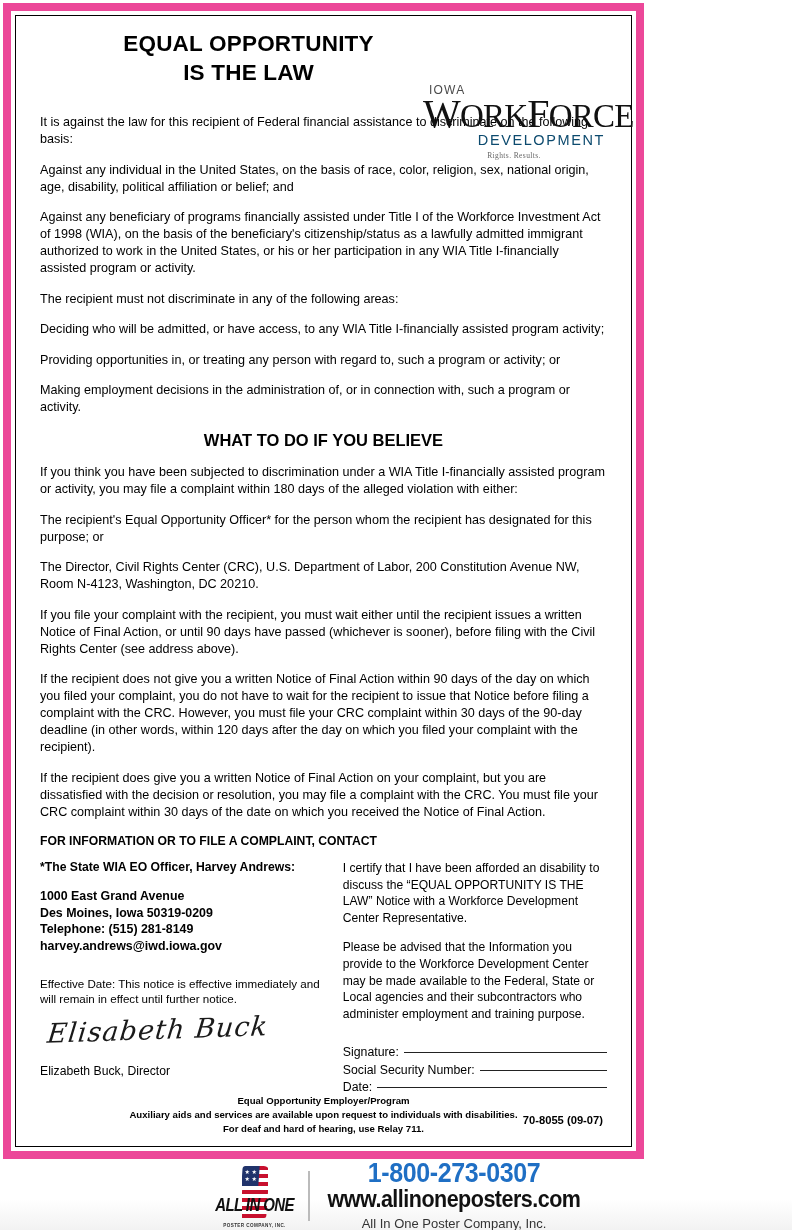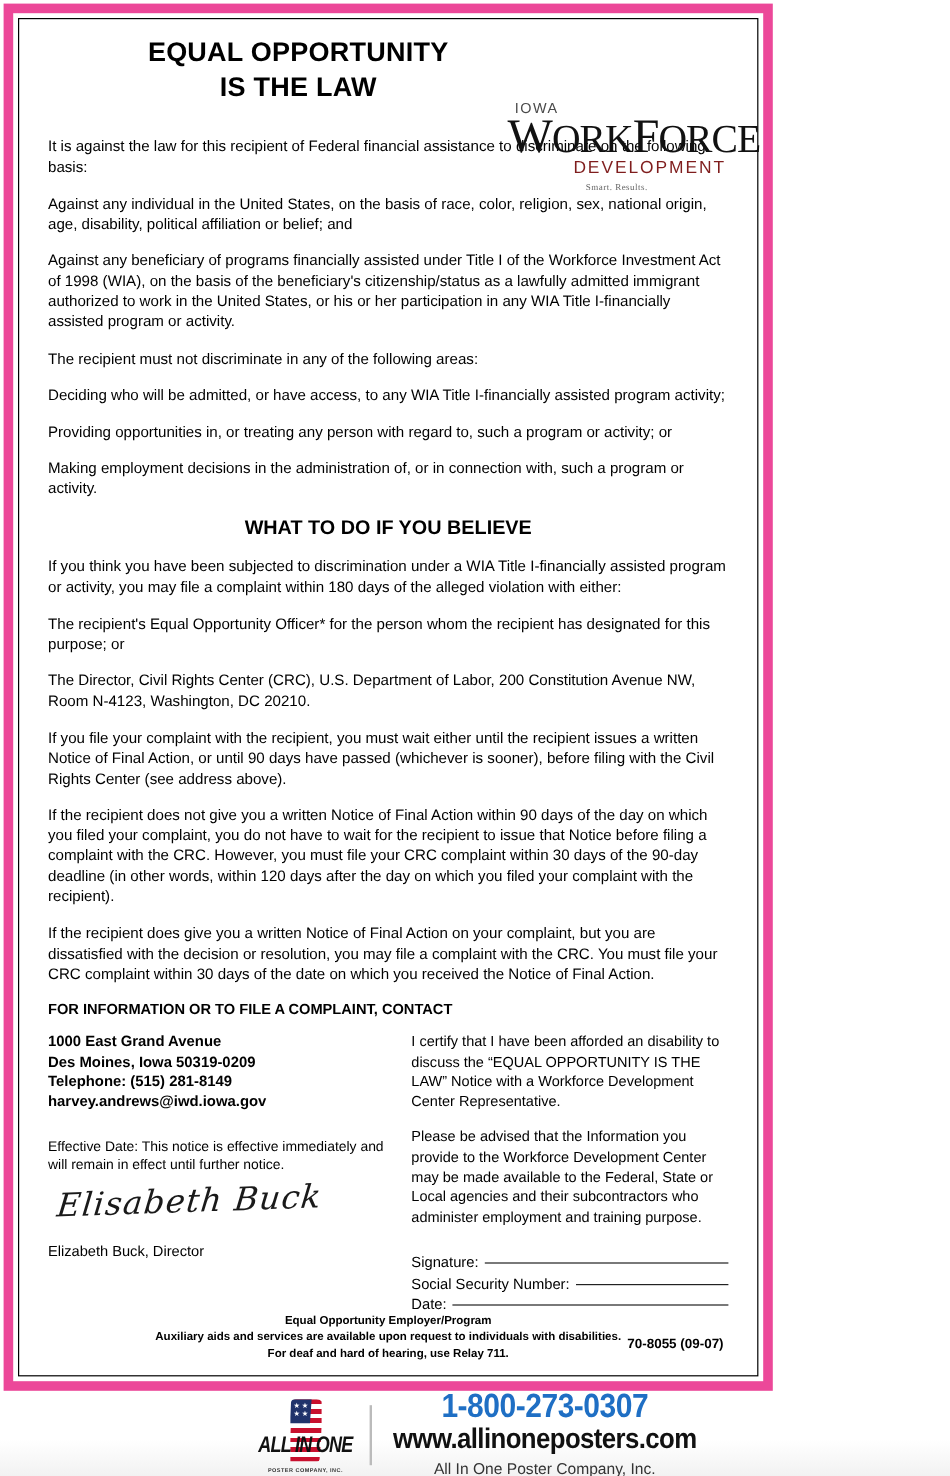--- a/index.html
+++ b/index.html
@@ -66,21 +66,21 @@
     letter-spacing: -0.8px;
     color: #111;
     margin-top: -2px;
     white-space: nowrap;
   }
   .logo-main .big { font-size: 40px; }
   .logo-dev {
     font-family: "Liberation Sans", sans-serif;
     font-size: 14.5px;
     letter-spacing: 1.6px;
-    color: #7f1d1d;
+    color: #0c4a6e;
     text-align: right;
     margin-top: -1px;
   }
   .logo-tag {
     font-family: "Liberation Serif", serif;
     font-size: 7.5px;
     letter-spacing: 0.4px;
     color: #666;
     margin-top: 4px;
   }
@@ -296,21 +296,21 @@
 
       <div class="header">
         <div class="title-block">
           <div class="title-line">EQUAL OPPORTUNITY</div>
           <div class="title-line">IS THE LAW</div>
         </div>
         <div class="logo">
           <div class="logo-iowa">IOWA</div>
           <div class="logo-main"><span class="big">W</span><span>ORK</span><span class="big">F</span><span>ORCE</span></div>
           <div class="logo-dev">DEVELOPMENT</div>
-          <div class="logo-tag">Smart. Results.</div>
+          <div class="logo-tag">Rights. Results.</div>
         </div>
       </div>
 
       <p class="body">It is against the law for this recipient of Federal financial assistance to discriminate on the following basis:</p>
       <p class="body">Against any individual in the United States, on the basis of race, color, religion, sex, national origin, age, disability, political affiliation or belief; and</p>
       <p class="body">Against any beneficiary of programs financially assisted under Title I of the Workforce Investment Act of 1998 (WIA), on the basis of the beneficiary's citizenship/status as a lawfully admitted immigrant authorized to work in the United States, or his or her participation in any WIA Title I-financially assisted program or activity.</p>
 
       <p class="body">The recipient must not discriminate in any of the following areas:</p>
       <p class="body">Deciding who will be admitted, or have access, to any WIA Title I-financially assisted program activity;</p>
       <p class="body">Providing opportunities in, or treating any person with regard to, such a program or activity; or</p>
@@ -325,20 +325,21 @@
       <p class="body">The Director, Civil Rights Center (CRC), U.S. Department of Labor, 200 Constitution Avenue NW, Room N-4123, Washington, DC 20210.</p>
       <p class="body">If you file your complaint with the recipient, you must wait either until the recipient issues a written Notice of Final Action, or until 90 days have passed (whichever is sooner), before filing with the Civil Rights Center (see address above).</p>
       <p class="body">If the recipient does not give you a written Notice of Final Action within 90 days of the day on which you filed your complaint, you do not have to wait for the recipient to issue that Notice before filing a complaint with the CRC. However, you must file your CRC complaint within 30 days of the 90-day deadline (in other words, within 120 days after the day on which you filed your complaint with the recipient).</p>
       <p class="body">If the recipient does give you a written Notice of Final Action on your complaint, but you are dissatisfied with the decision or resolution, you may file a complaint with the CRC. You must file your CRC complaint within 30 days of the date on which you received the Notice of Final Action.</p>
 
       <div class="bold-line">FOR INFORMATION OR TO FILE A COMPLAINT, CONTACT</div>
 
       <div class="cols">
 
         <div class="col-left">
+          <div class="contact-head">*The State WIA EO Officer, Harvey Andrews:</div>
           <div class="contact-addr">
             <div>1000 East Grand Avenue</div>
             <div>Des Moines, Iowa 50319-0209</div>
             <div>Telephone: (515) 281-8149</div>
             <div>harvey.andrews@iwd.iowa.gov</div>
           </div>
           <div class="effective">Effective Date: This notice is effective immediately and will remain in effect until further notice.</div>
           <div class="sig-wrap">
             <div class="sig">Elisabeth Buck</div>
           </div>

